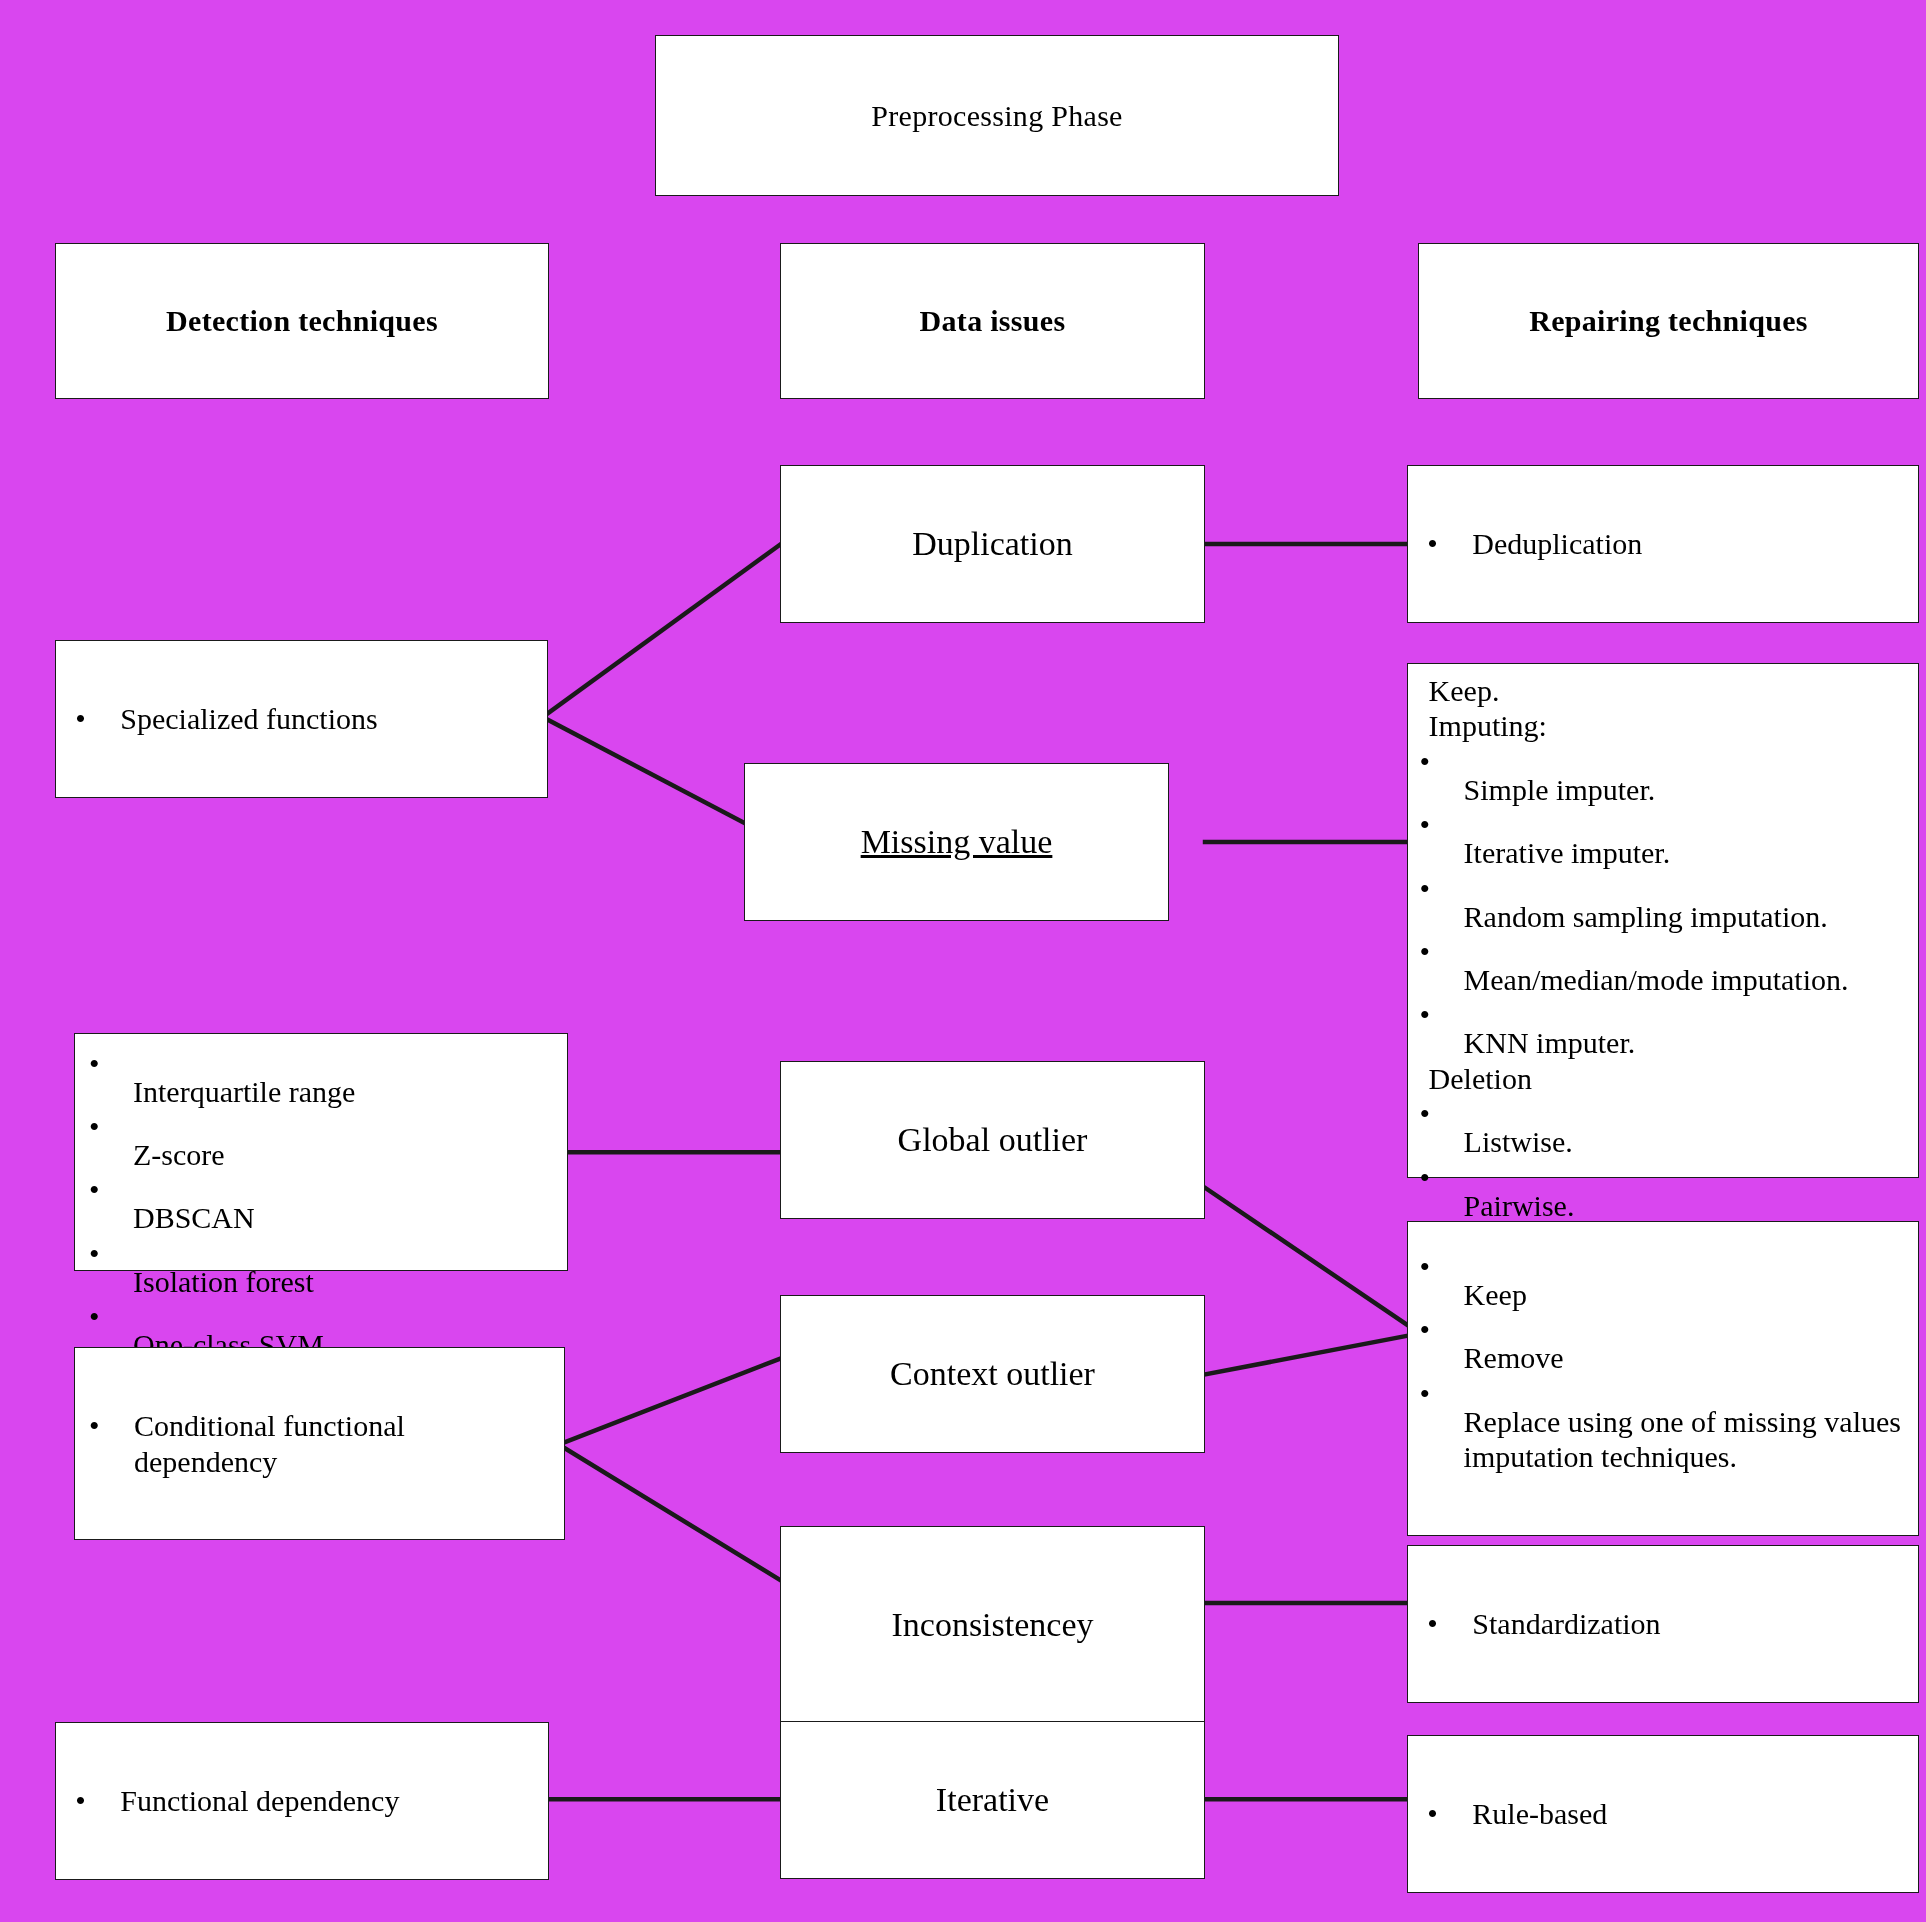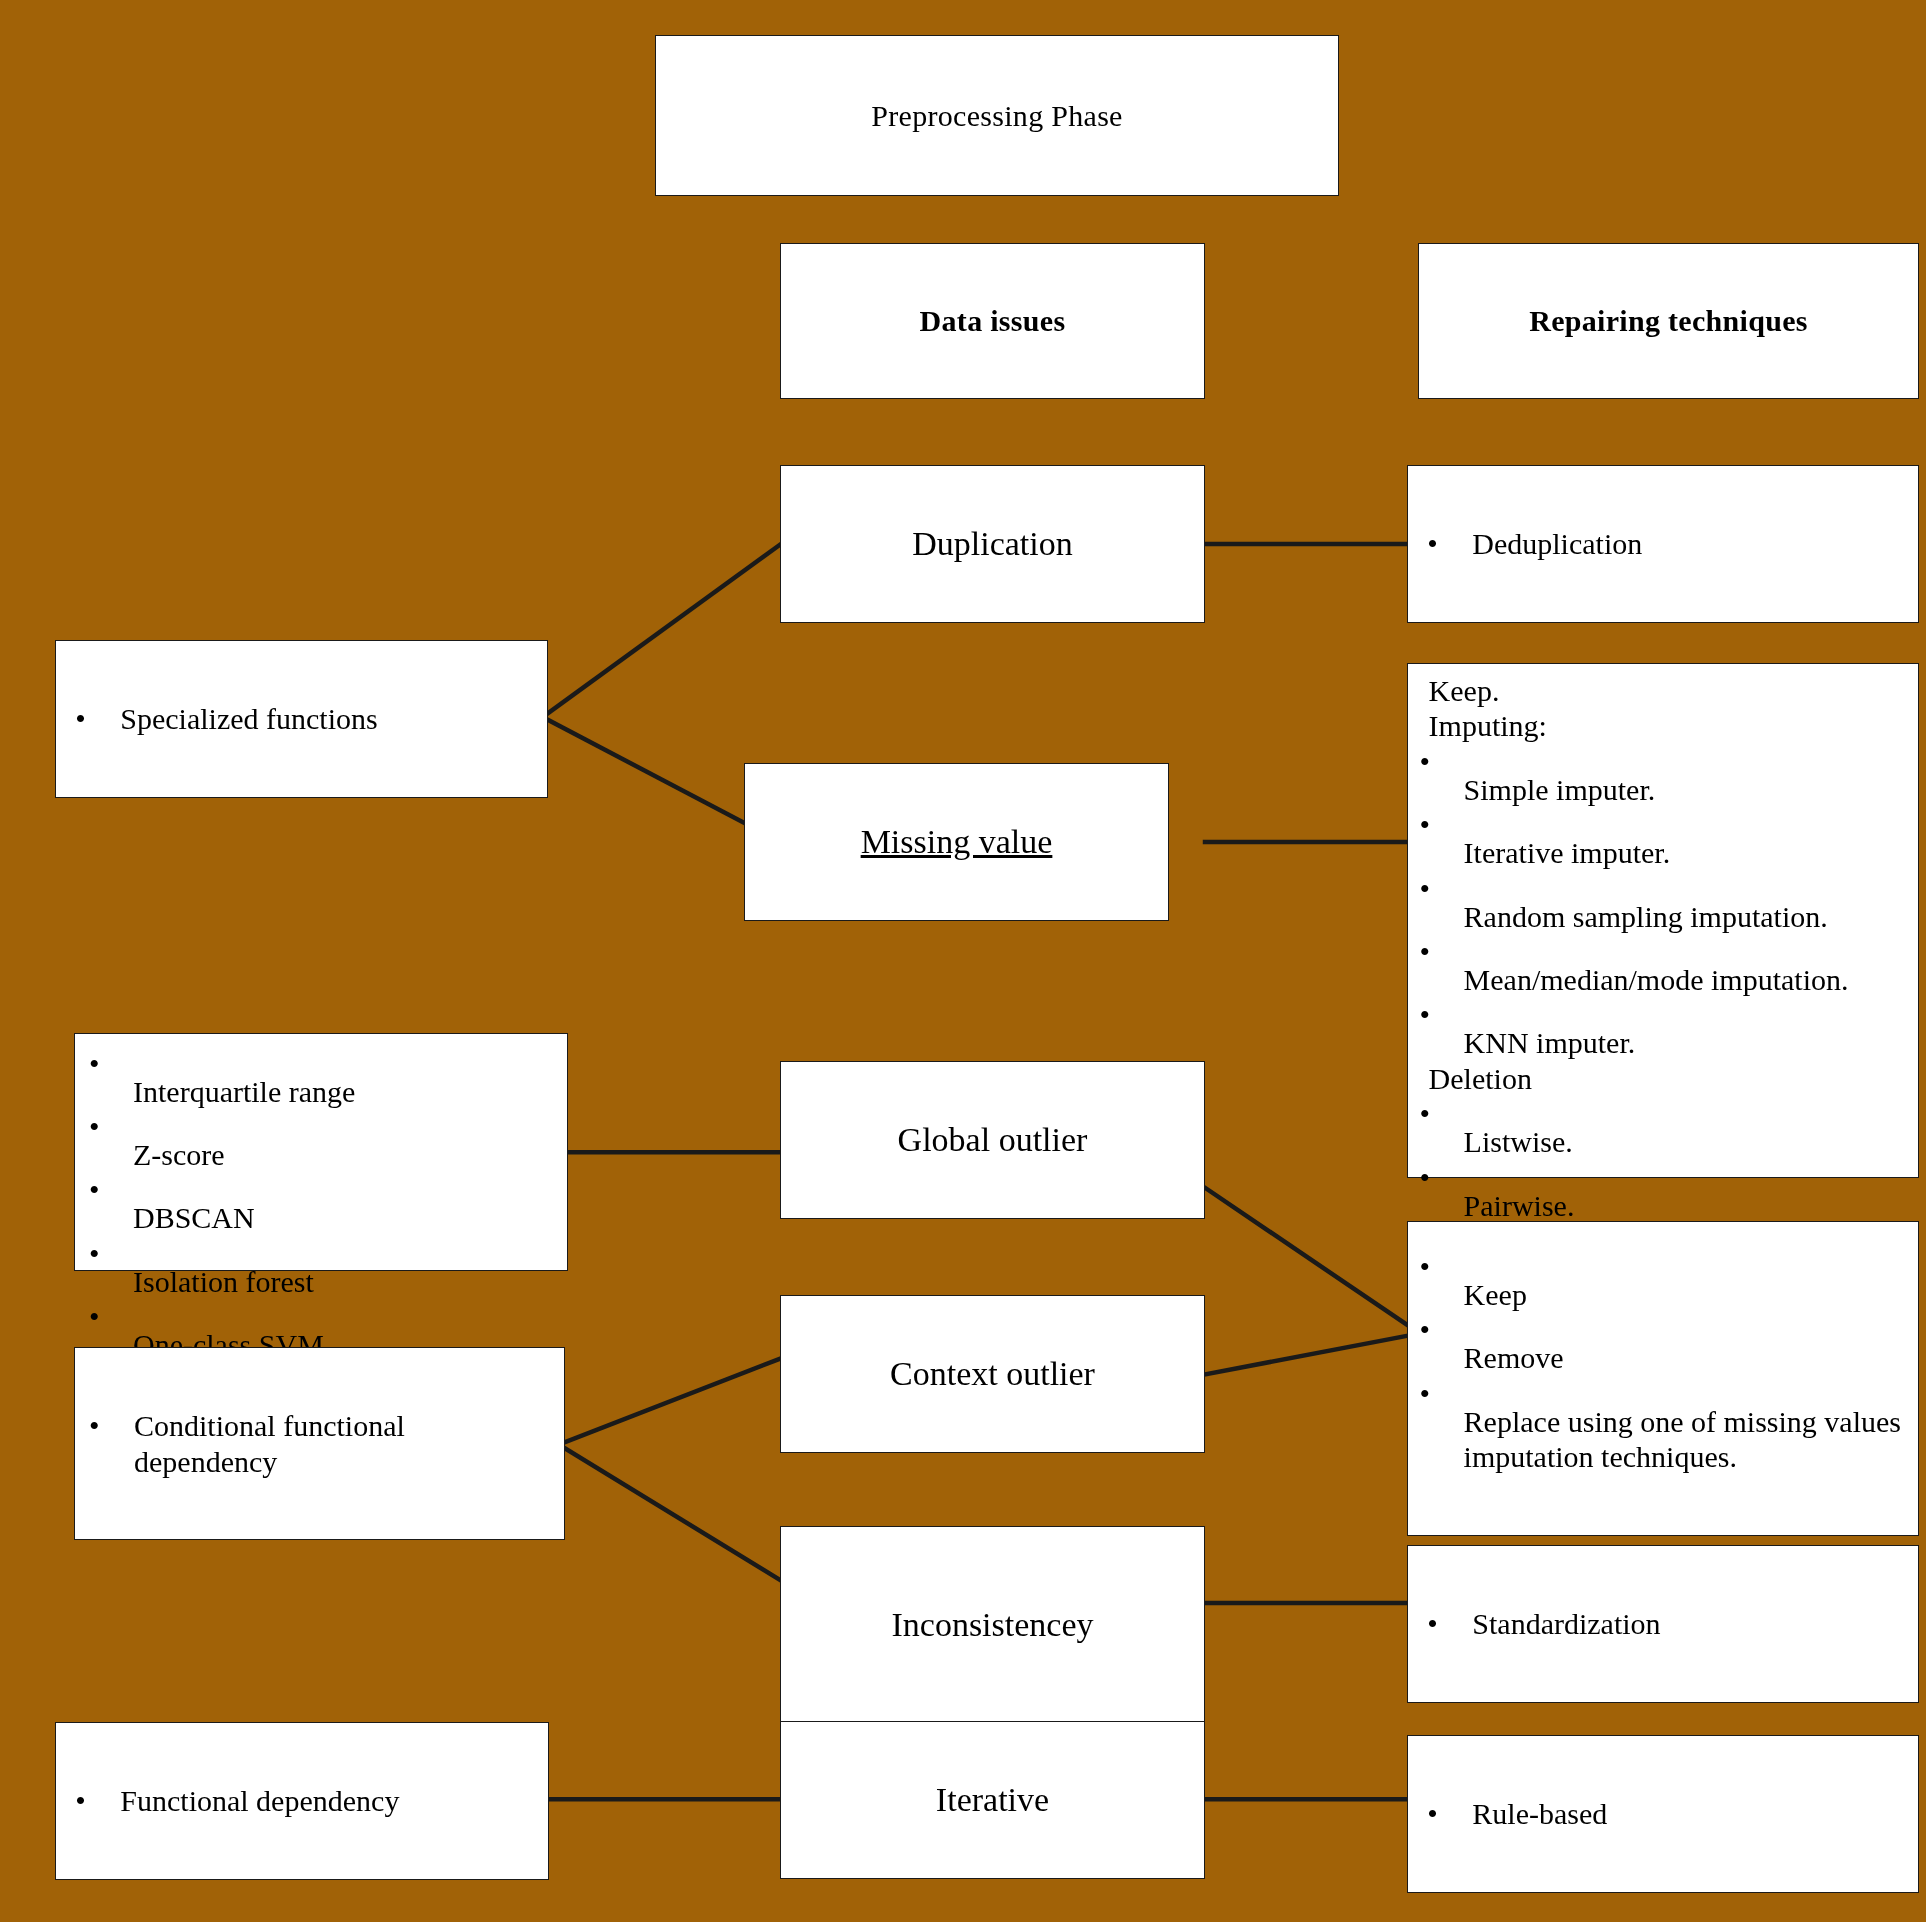--- a/index.html
+++ b/index.html
@@ -4,21 +4,21 @@
 <style>
   html, body {
     margin: 0;
     padding: 0;
     background: #ffffff;
   }
   #canvas {
     position: relative;
     width: 1926px;
     height: 1923px;
-    background: #a16207;
+    background: #d946ef;
     font-family: "Liberation Serif", "DejaVu Serif", serif;
     color: #000000;
     overflow: hidden;
   }
   .box {
     position: absolute;
     box-sizing: border-box;
     border: 1.9px solid #1a1a1a;
     background: #ffffff;
     display: flex;
@@ -165,20 +165,23 @@
       <line x1="853" y1="2795" x2="1213" y2="2795"></line>
 
       <line x1="1872" y1="2795" x2="2186" y2="2795"></line>
     </g>
   </svg>
 
   <div class="box center" style="left:655px; top:35px; width:684px; height:161px;">
     <span class="title-text">Preprocessing Phase</span>
   </div>
 
+  <div class="box center" style="left:55px; top:243px; width:494px; height:156px;">
+    <span class="header-text">Detection techniques</span>
+  </div>
 
   <div class="box center" style="left:1418px; top:243px; width:501px; height:156px;">
     <span class="header-text">Repairing techniques</span>
   </div>
 
   <div class="box center" style="left:780px; top:243px; width:425px; height:156px;">
     <span class="header-text">Data issues</span>
   </div>
 
   <div class="box center" style="left:780px; top:465px; width:425px; height:158px;">

